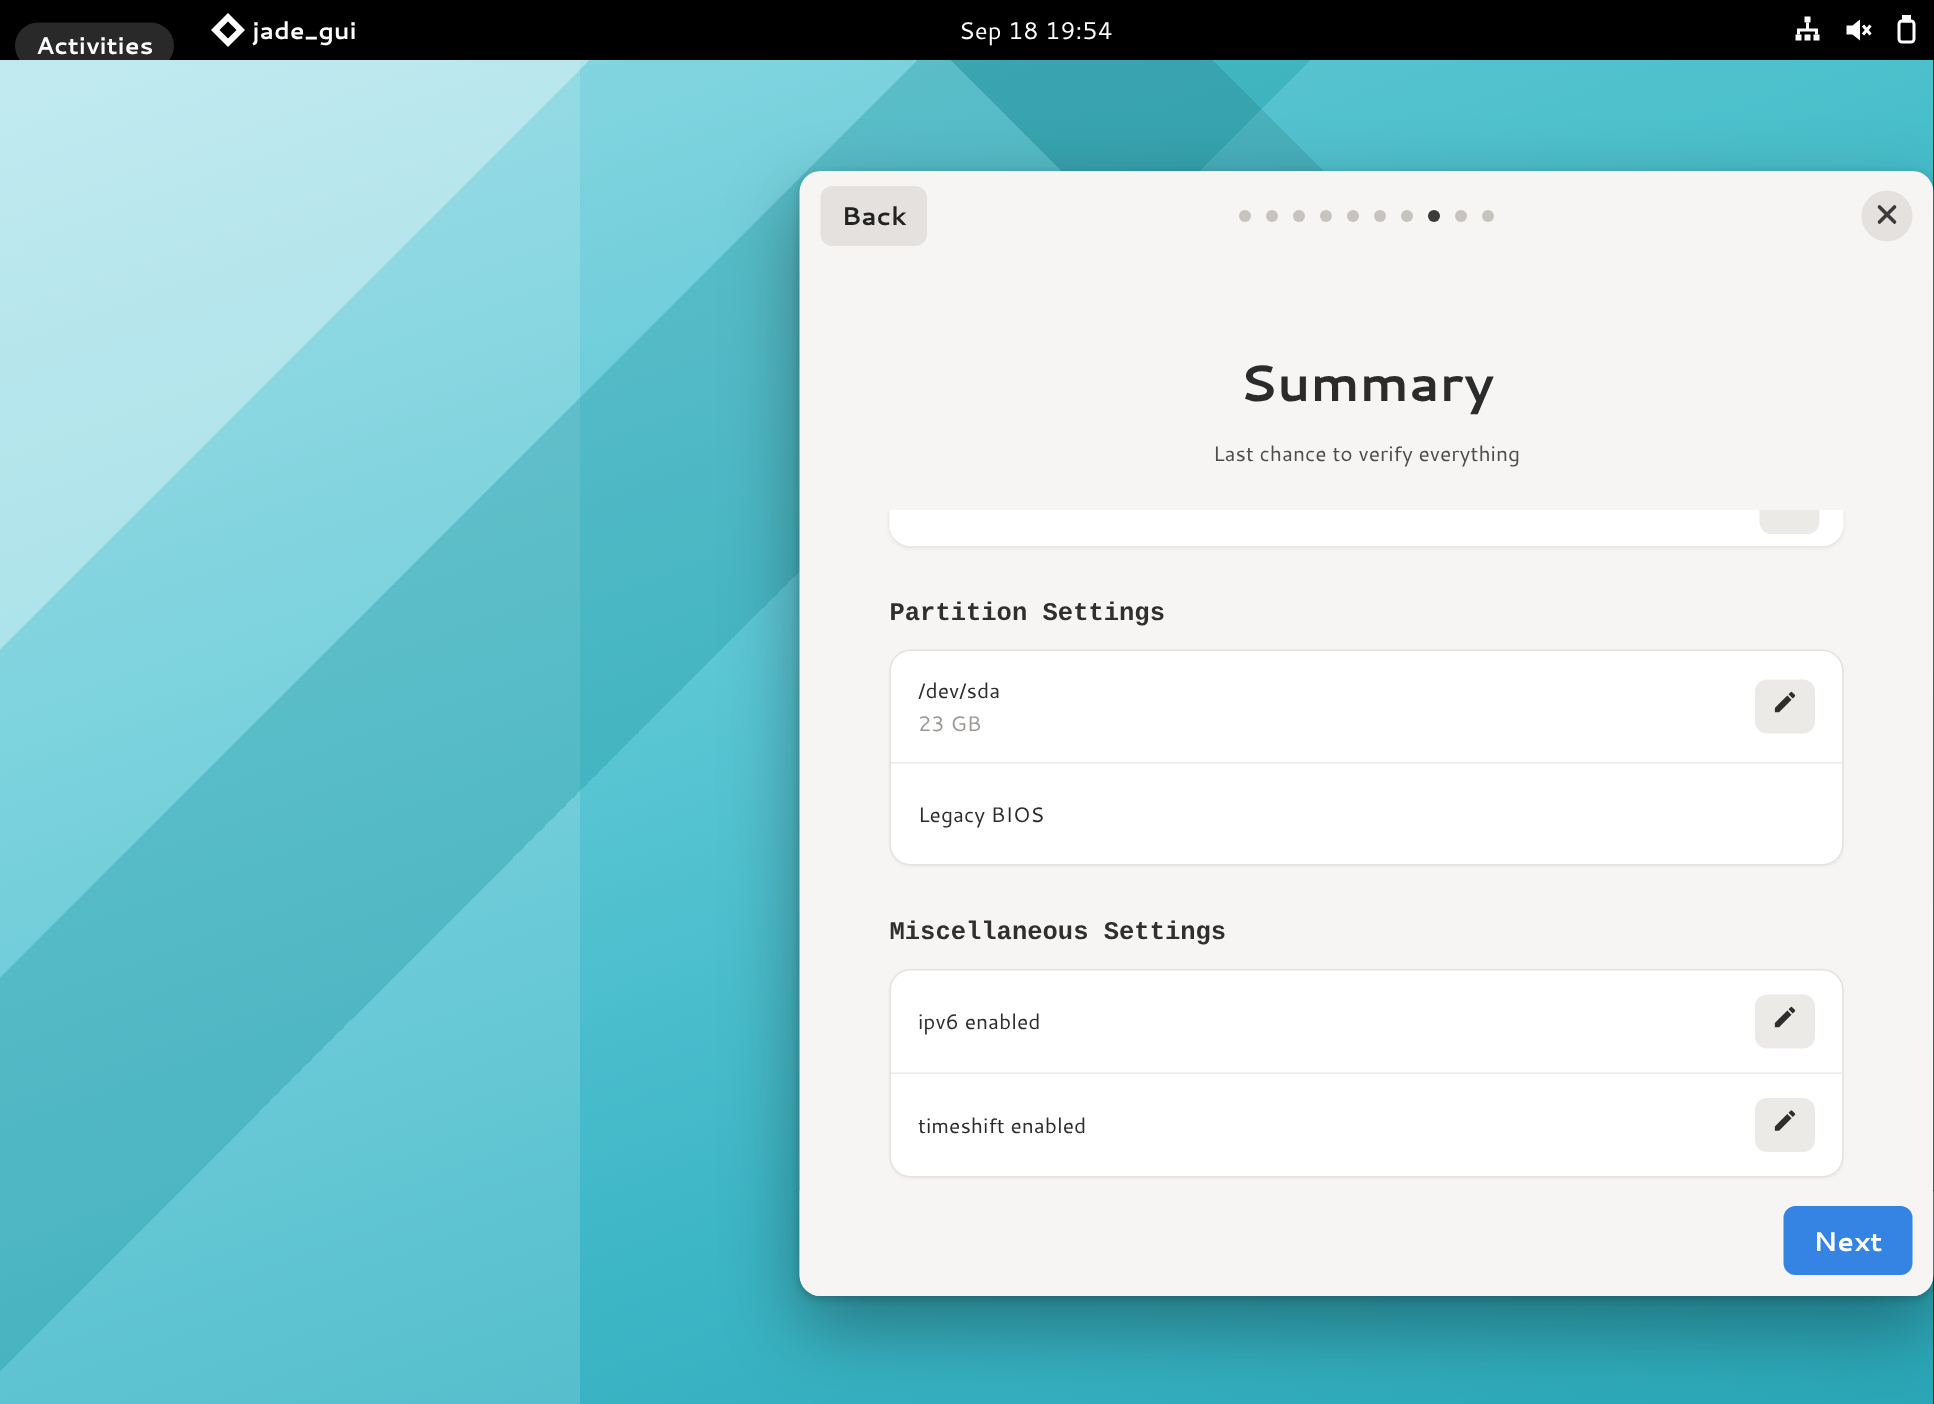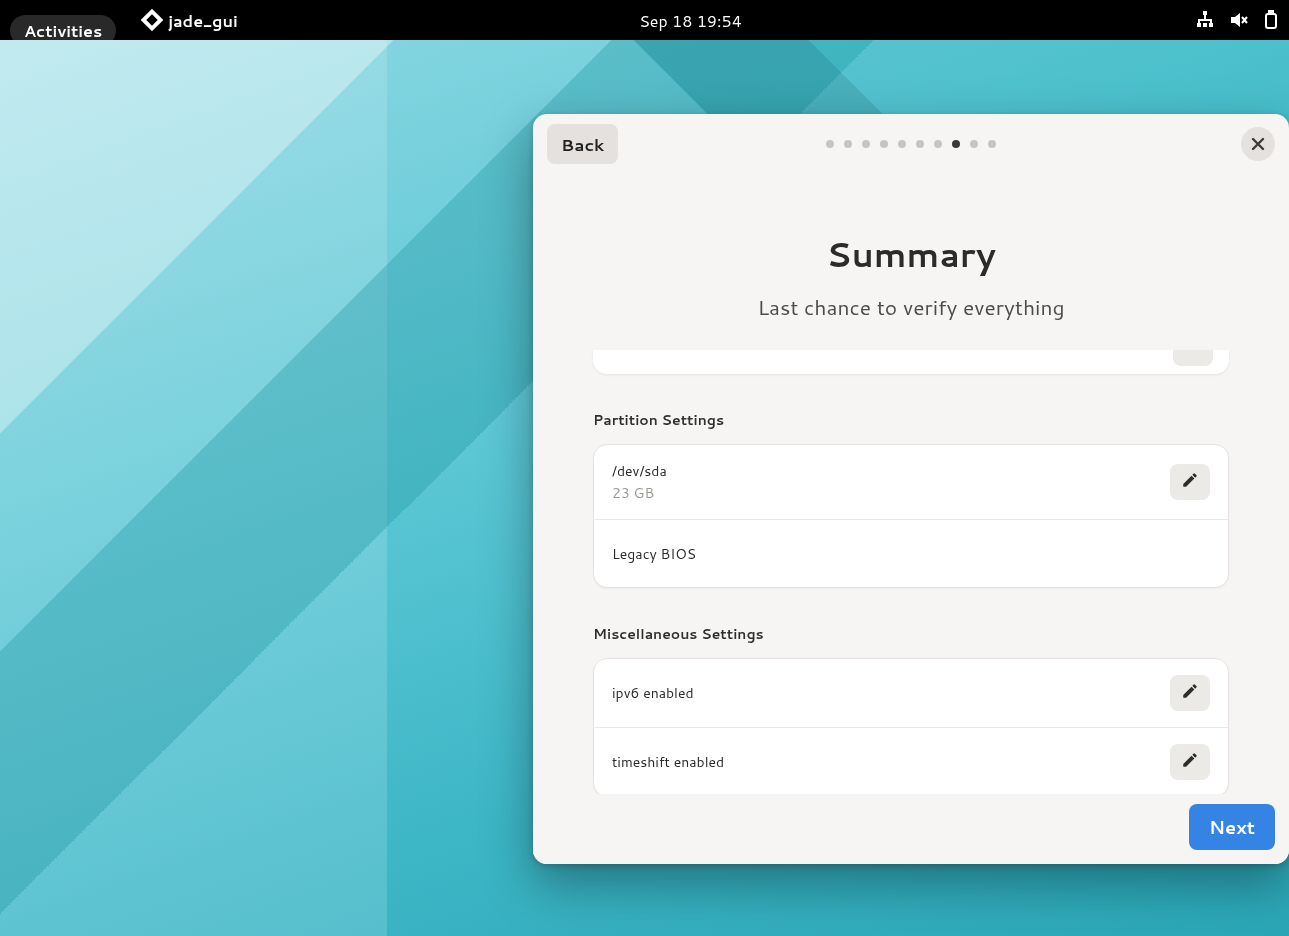--- a/index.html
+++ b/index.html
@@ -66,39 +66,39 @@
     position:absolute; left:50%; top:50%; transform:translate(-50%,-50%);
     display:flex; gap:10px;
   }
   .pager .dot { width:8px; height:8px; border-radius:50%; background:#c7c3bf; }
   .pager .dot.active { background:#3a3a3a; }
 
   .close-btn { margin-left:auto; }
 
   .card-title { text-align:center; margin-top: 56px; }
   .card-title h1 { font-size:34px; font-weight:800; color:#2b2b2b; }
-  .card-title p  { font-size:21px; color:#4d4d4d; margin-top:14px; }
+  .card-title p  { font-size:14px; color:#4d4d4d; margin-top:14px; }
 
   .scroll-area {
     flex:1; overflow-y:auto; padding: 0 60px; margin-top: 28px;
   }
 
   
   .peek {
     height: 24px; background:#fff; border-radius: 0 0 14px 14px;
     box-shadow: 0 1px 3px rgba(0,0,0,0.08);
     margin-bottom: 36px;
     position:relative;
   }
   .peek::after{
     content:""; position:absolute; right:16px; top:-16px; width:40px; height:32px;
     background:#eceae7; border-radius:8px;
   }
 
-  .group-label { font-size:14px; font-weight:700; color:#2f2f2f; margin-bottom:14px; }
+  .group-label { font-size:17px; font-weight:700; color:#2f2f2f; margin-bottom:14px;font-family:Liberation Mono, monospace; }
 
   .group {
     background:#fff; border:1px solid #e5e2df; border-radius:14px;
     box-shadow: 0 1px 2px rgba(0,0,0,0.04);
     overflow:hidden;
   }
   .row {
     display:flex; align-items:center; padding:16px 18px;
     border-top:1px solid #eceae7; min-height:68px;
   }

